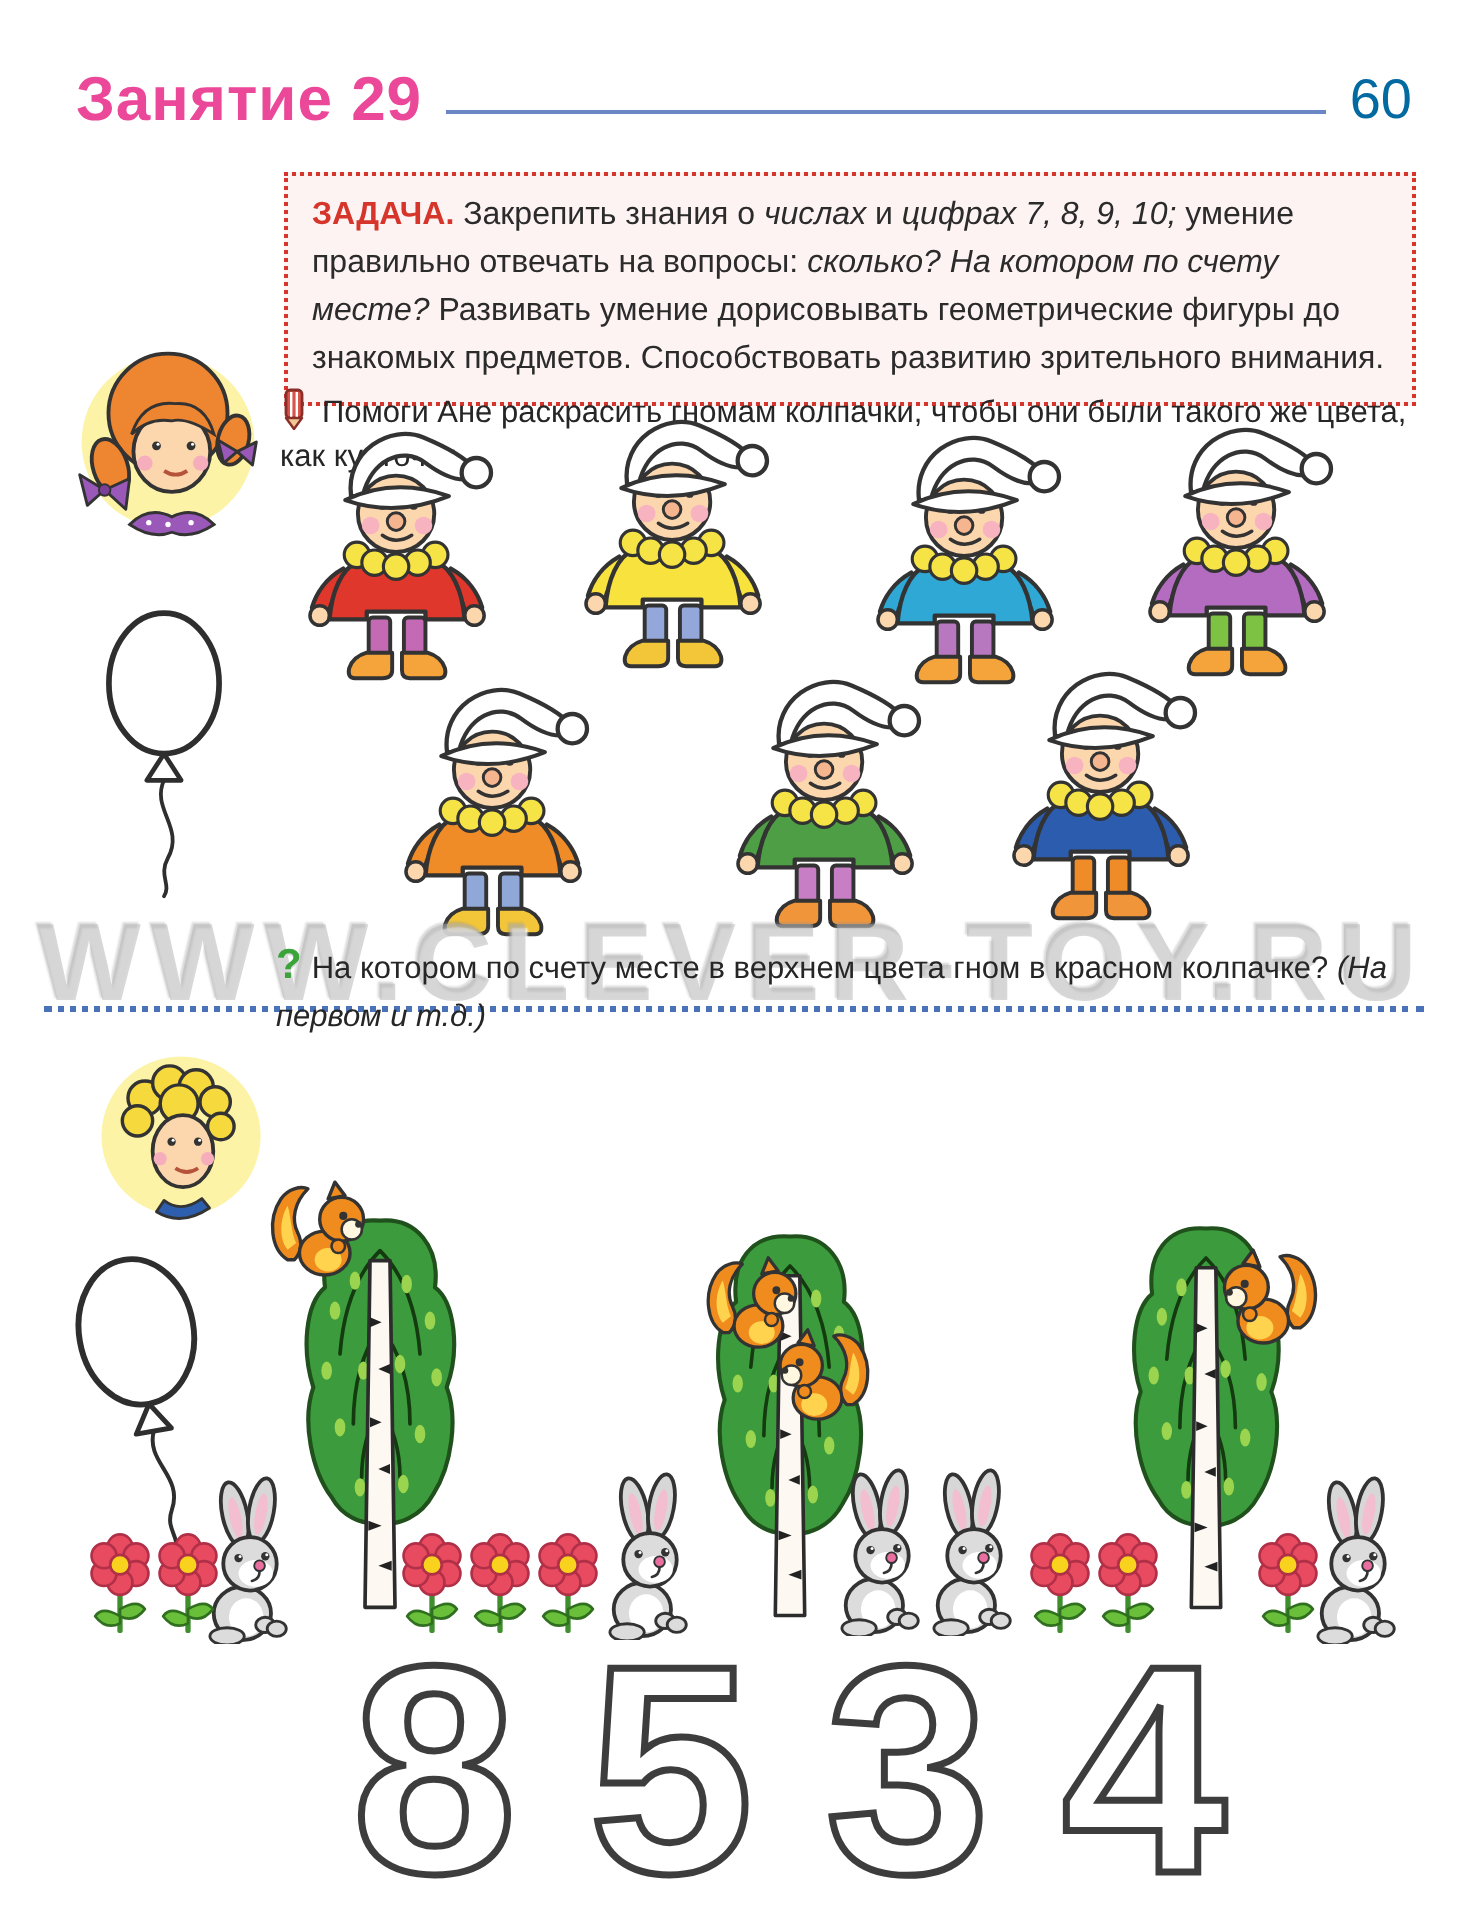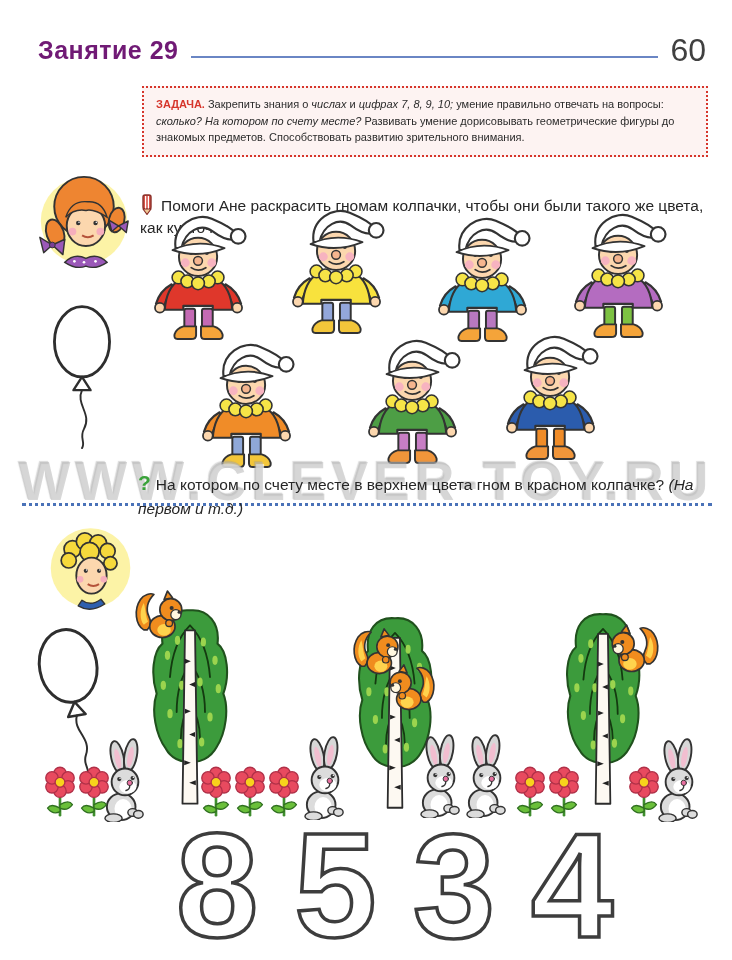--- a/index.html
+++ b/index.html
@@ -1,26 +1,26 @@
 <!DOCTYPE html>
 <html><head>
 <meta charset="utf-8">
 <style>
   html,body{margin:0;padding:0;background:#e8e8e8}
   .page{position:relative;width:732px;height:960px;background:#ffffff;overflow:hidden;
         font-family:"Liberation Sans",sans-serif;color:#2e2e2e;margin:0 auto}
   
   .header{position:absolute;left:38px;right:26px;top:32px;display:flex;align-items:center;gap:12px}
-  .header .title{font-size:25px;font-weight:bold;color:#701a75;white-space:nowrap;letter-spacing:.5px}
+  .header .title{font-size:31px;font-weight:bold;color:#ec4899;white-space:nowrap;letter-spacing:.5px}
   .header .rule{flex:1;height:0;border-top:2.5px solid #6a86c4;margin-top:12px}
-  .header .pagenum{font-size:32px;color:#404040}
+  .header .pagenum{font-size:28px;color:#0369a1}
   
   .task-box{position:absolute;left:142px;top:86px;width:566px;box-sizing:border-box;
             border:2px dotted #d6352b;background:#fdf3f2;padding:8px 12px 9px;
-            font-size:11px;line-height:1.5;color:#2b2b2b}
+            font-size:16px;line-height:1.5;color:#2b2b2b}
   .tb-label{color:#d6352b;font-weight:bold}
   .it{font-style:italic}
   .task{position:absolute;font-size:15.5px;line-height:1.45;color:#262626}
   #task1{left:140px;top:177px;width:568px}
   #question1{left:138px;top:452px;width:578px;z-index:5}
   #task2{left:140px;top:517px;width:568px}
   .picon{display:inline-block;vertical-align:-4px;margin-right:7px}
   .qicon{display:inline-block;color:#3aa33a;font-weight:bold;font-size:21px;margin-right:5px;
          text-shadow:0 1px 0 #d9d9d9}
   

